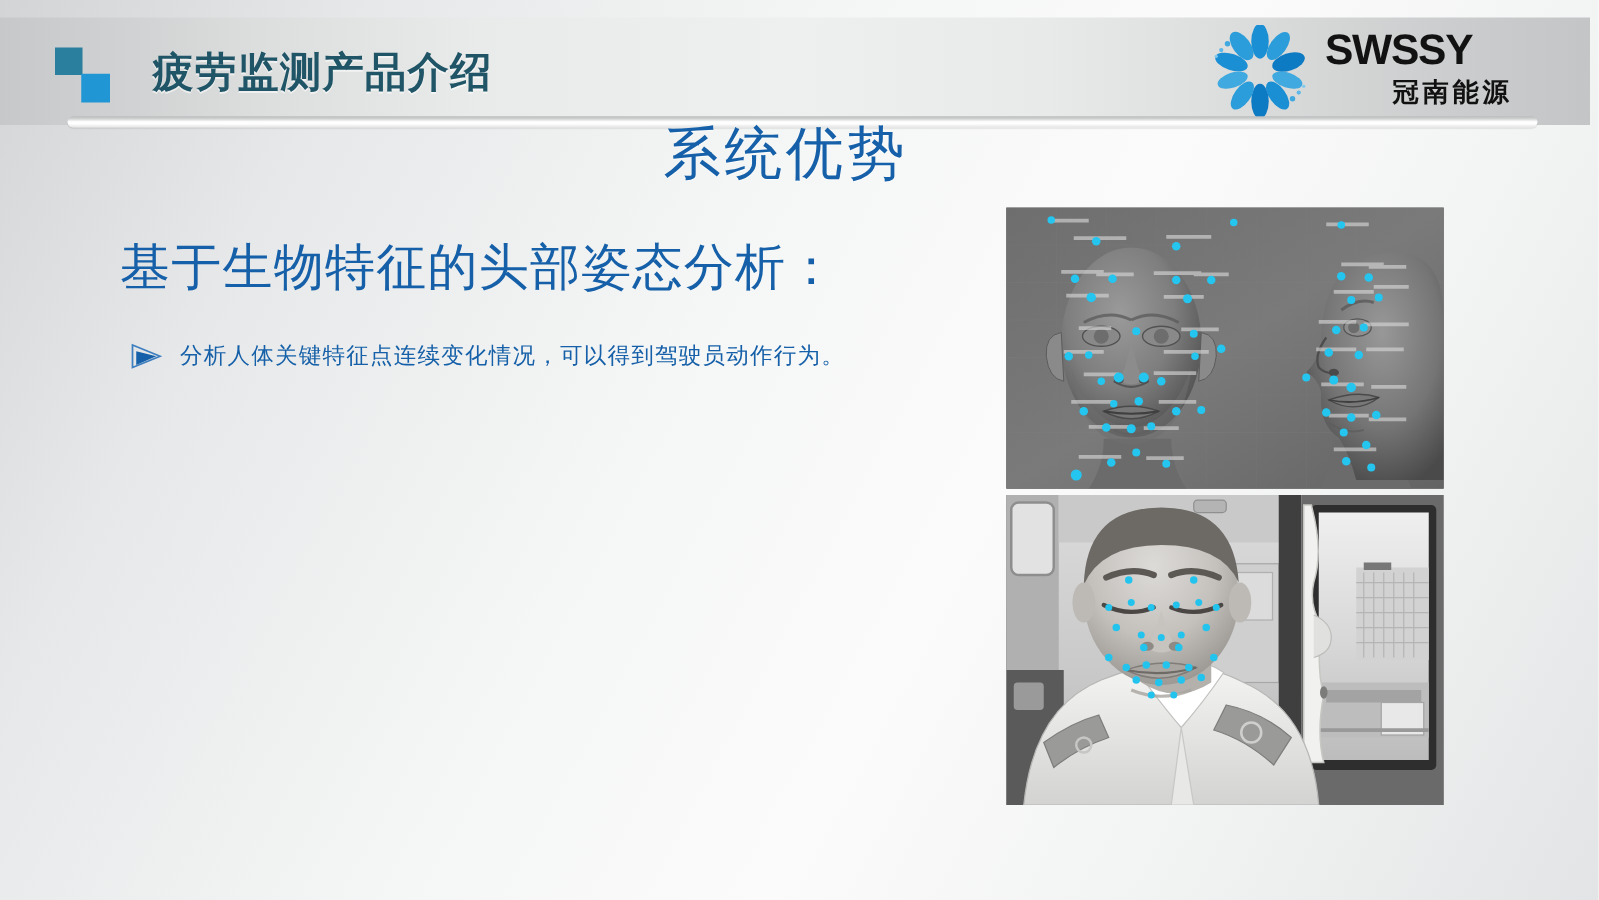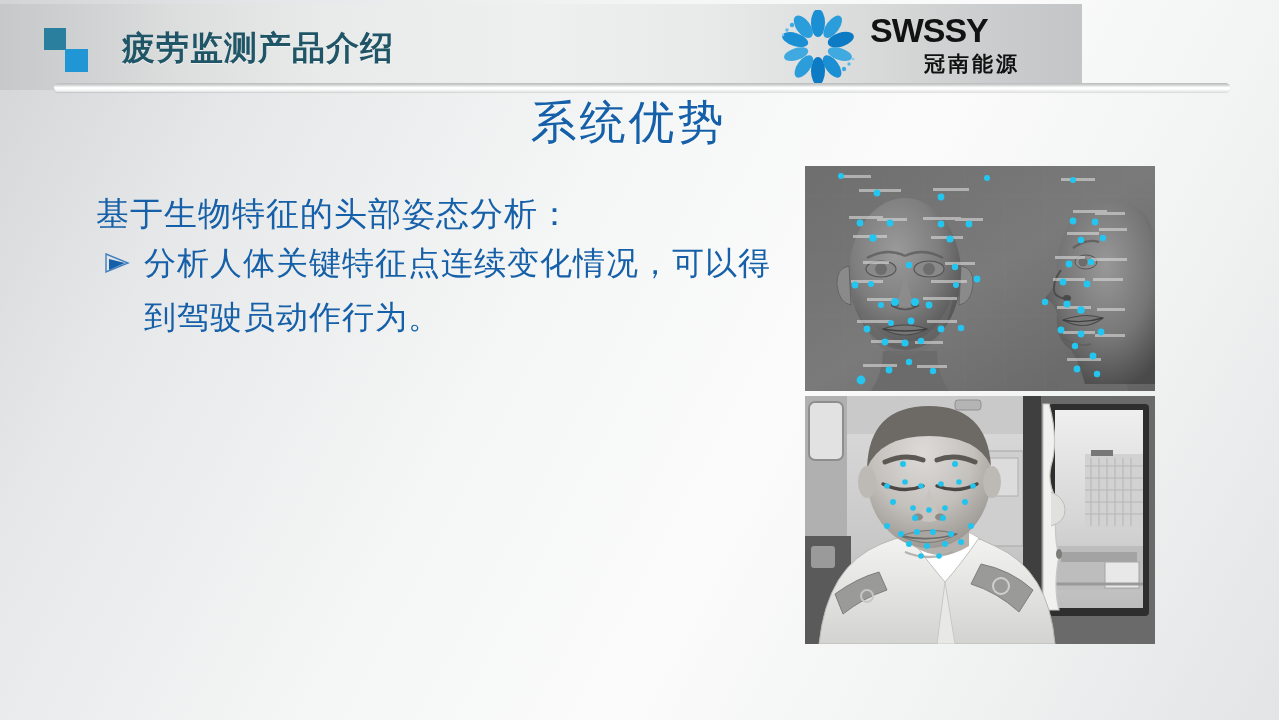--- a/index.html
+++ b/index.html
@@ -10,22 +10,22 @@
     font-family: "DejaVu Sans", "Liberation Sans", sans-serif;
   }
   #slide {
     position: relative;
     width: 1279px; height: 720px;
     background: linear-gradient(118deg, #d2d4d6 0%, #e7e8e9 18%, #f5f6f6 42%, #fbfbfb 60%, #f2f3f3 78%, #e3e4e5 100%);
     overflow: hidden;
   }
   
   #header {
-    position: absolute; left: 0; top: 4px;
-    width: 1082px; height: 86px;
+    position: absolute; left: 0; top: 14px;
+    width: 1272px; height: 86px;
     background: linear-gradient(to right,
         #c6c8ca 0%, #cdcfd0 6%, #dcdddd 16%, #e9eaea 30%,
         #eeefef 50%, #e8e9e9 66%, #d9dada 80%, #cacccd 92%, #c3c5c7 100%);
   }
   #header-squares { position: absolute; left: 44px; top: 24px; width: 46px; height: 44px; }
   .sq { position: absolute; }
   .sq-a { left: 0; top: 0; width: 22px; height: 22px; background: #2b7f9e; }
   .sq-b { left: 21px; top: 21px; width: 23px; height: 23px; background: #2196d4; }
   #header-title {
     position: absolute; left: 122px; top: 22px;
@@ -58,28 +58,28 @@
   #main-title {
     position: absolute; left: 0; top: 92px; width: 1257px;
     text-align: center;
     font-size: 46px; color: #1560a8; letter-spacing: 3px;
     font-weight: normal;
     text-shadow: 0 1px 1px rgba(255,255,255,.8);
   }
   
   #body-col { position: absolute; left: 96px; top: 192px; width: 690px; }
   #lead {
-    font-size: 33px; color: #1560a8; line-height: 44px;
-    letter-spacing: 1px; margin-bottom: 0;
+    font-size: 40px; color: #1560a8; line-height: 44px;
+    letter-spacing: 1px; margin-bottom: 22px;
   }
   ul.bullets { list-style: none; margin: 0; padding: 0; }
   ul.bullets li {
     position: relative;
     padding-left: 48px;
-    font-size: 32px; color: #1560a8;
+    font-size: 18px; color: #1560a8;
     line-height: 54px; letter-spacing: 1px;
     margin-bottom: 2px;
   }
   .bullet-icon {
     position: absolute; left: 8px; top: 16px;
     width: 26px; height: 22px;
   }
   
   .photo { position: absolute; overflow: hidden; background: #555; }
   #photo-face { left: 805px; top: 166px; width: 350px; height: 225px; }

